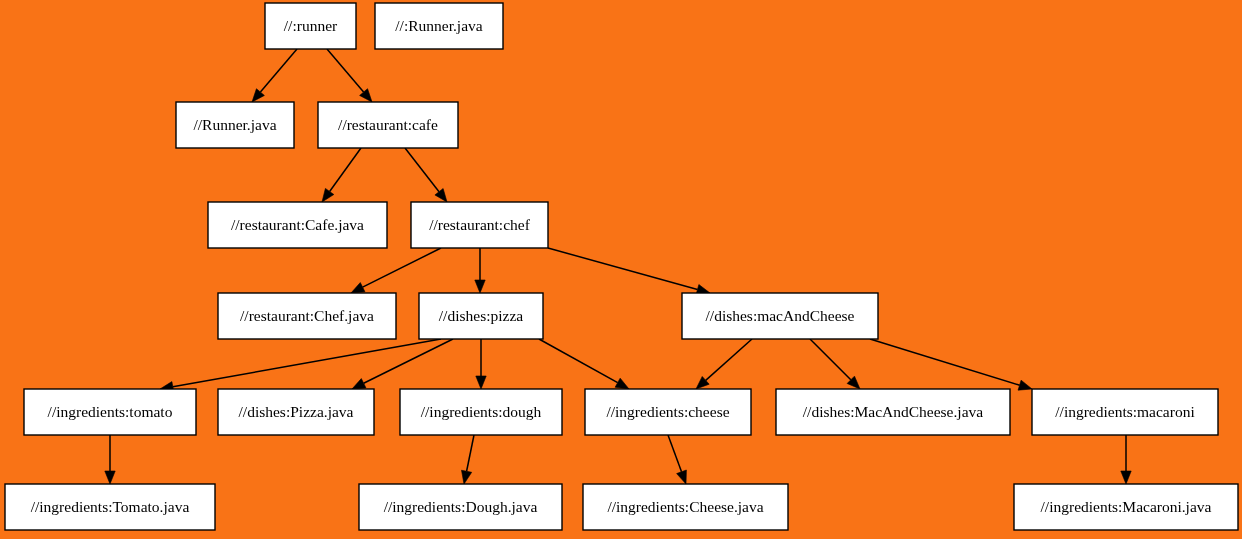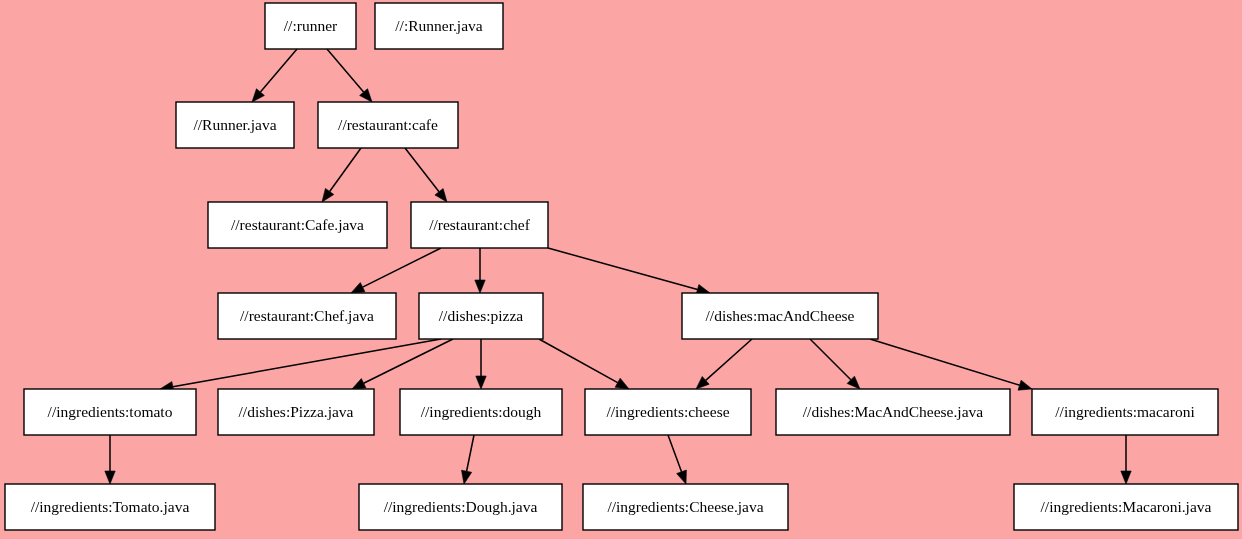--- a/index.html
+++ b/index.html
@@ -5,21 +5,21 @@
 <style>
   html, body {
     margin: 0;
     padding: 0;
     background: #ffffff;
   }
   #graph-root {
     position: relative;
     width: 1242px;
     height: 539px;
-    background: #fca5a5;
+    background: #f97316;
     overflow: hidden;
     font-family: "Liberation Serif", "DejaVu Serif", serif;
   }
   #graph-svg {
     position: absolute;
     left: 0;
     top: 0;
     width: 1242px;
     height: 539px;
     display: block;

